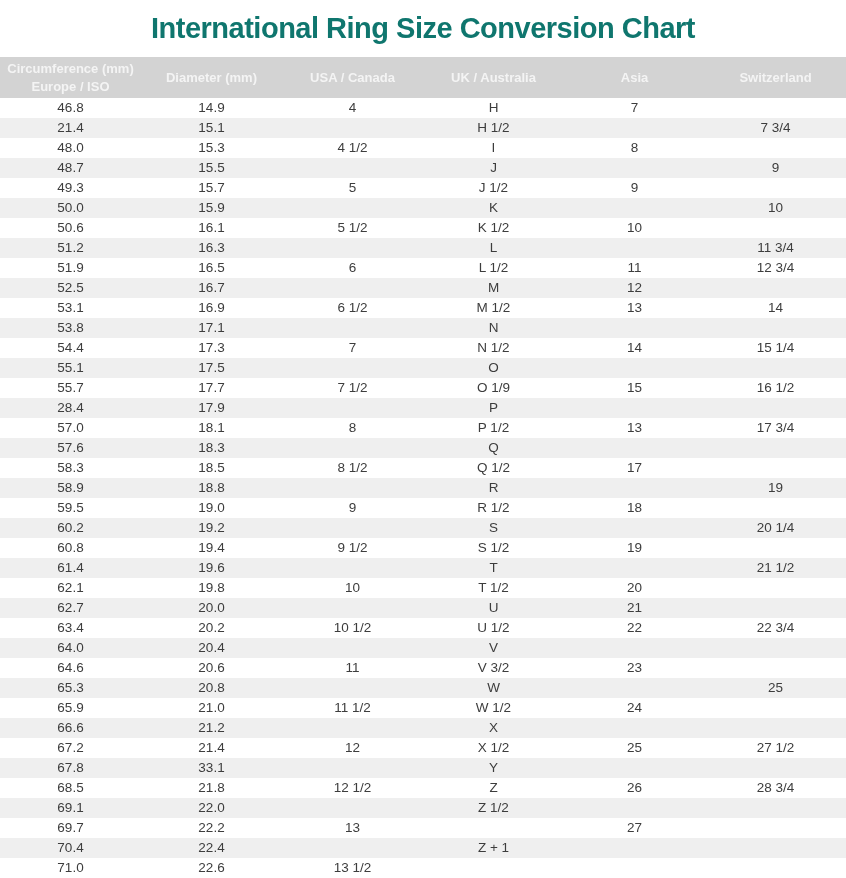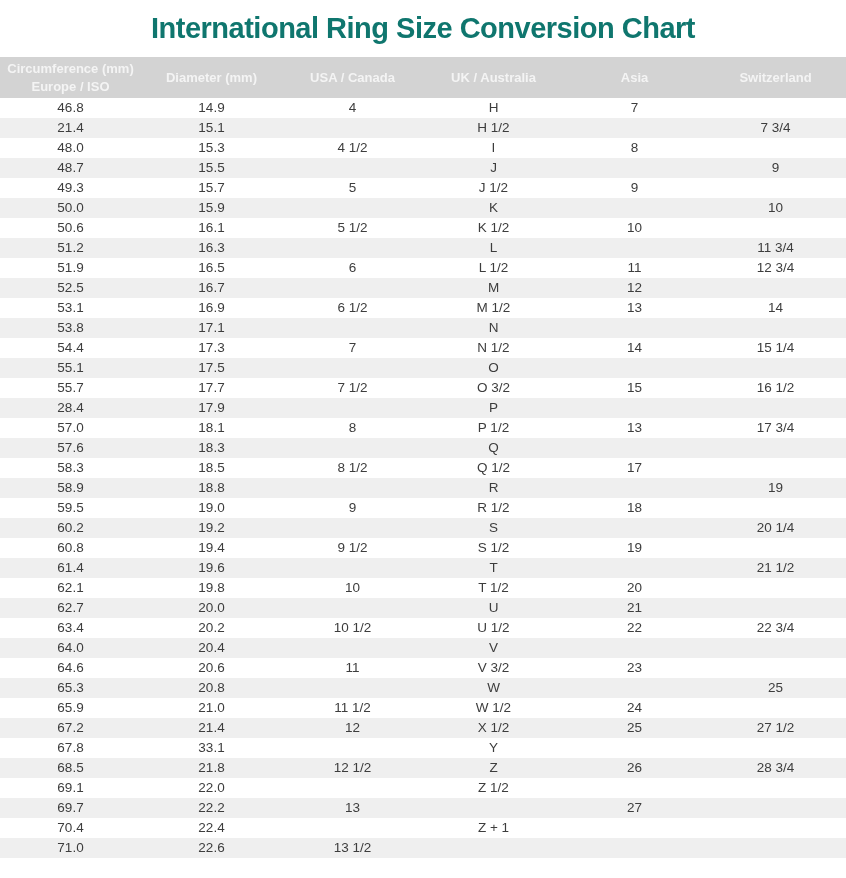--- a/index.html
+++ b/index.html
@@ -209,21 +209,21 @@
           <td>17.5</td>
           <td></td>
           <td>O</td>
           <td></td>
           <td></td>
         </tr>
         <tr>
           <td>55.7</td>
           <td>17.7</td>
           <td>7 1/2</td>
-          <td>O 3/2</td>
+          <td>O 1/9</td>
           <td>15</td>
           <td>16 1/2</td>
         </tr>
         <tr>
           <td>28.4</td>
           <td>17.9</td>
           <td></td>
           <td>P</td>
           <td></td>
           <td></td>
@@ -342,20 +342,28 @@
         </tr>
         <tr>
           <td>65.9</td>
           <td>21.0</td>
           <td>11 1/2</td>
           <td>W 1/2</td>
           <td>24</td>
           <td></td>
         </tr>
         <tr>
+          <td>66.6</td>
+          <td>21.2</td>
+          <td></td>
+          <td>X</td>
+          <td></td>
+          <td></td>
+        </tr>
+        <tr>
           <td>67.2</td>
           <td>21.4</td>
           <td>12</td>
           <td>X 1/2</td>
           <td>25</td>
           <td>27 1/2</td>
         </tr>
         <tr>
           <td>67.8</td>
           <td>33.1</td>

